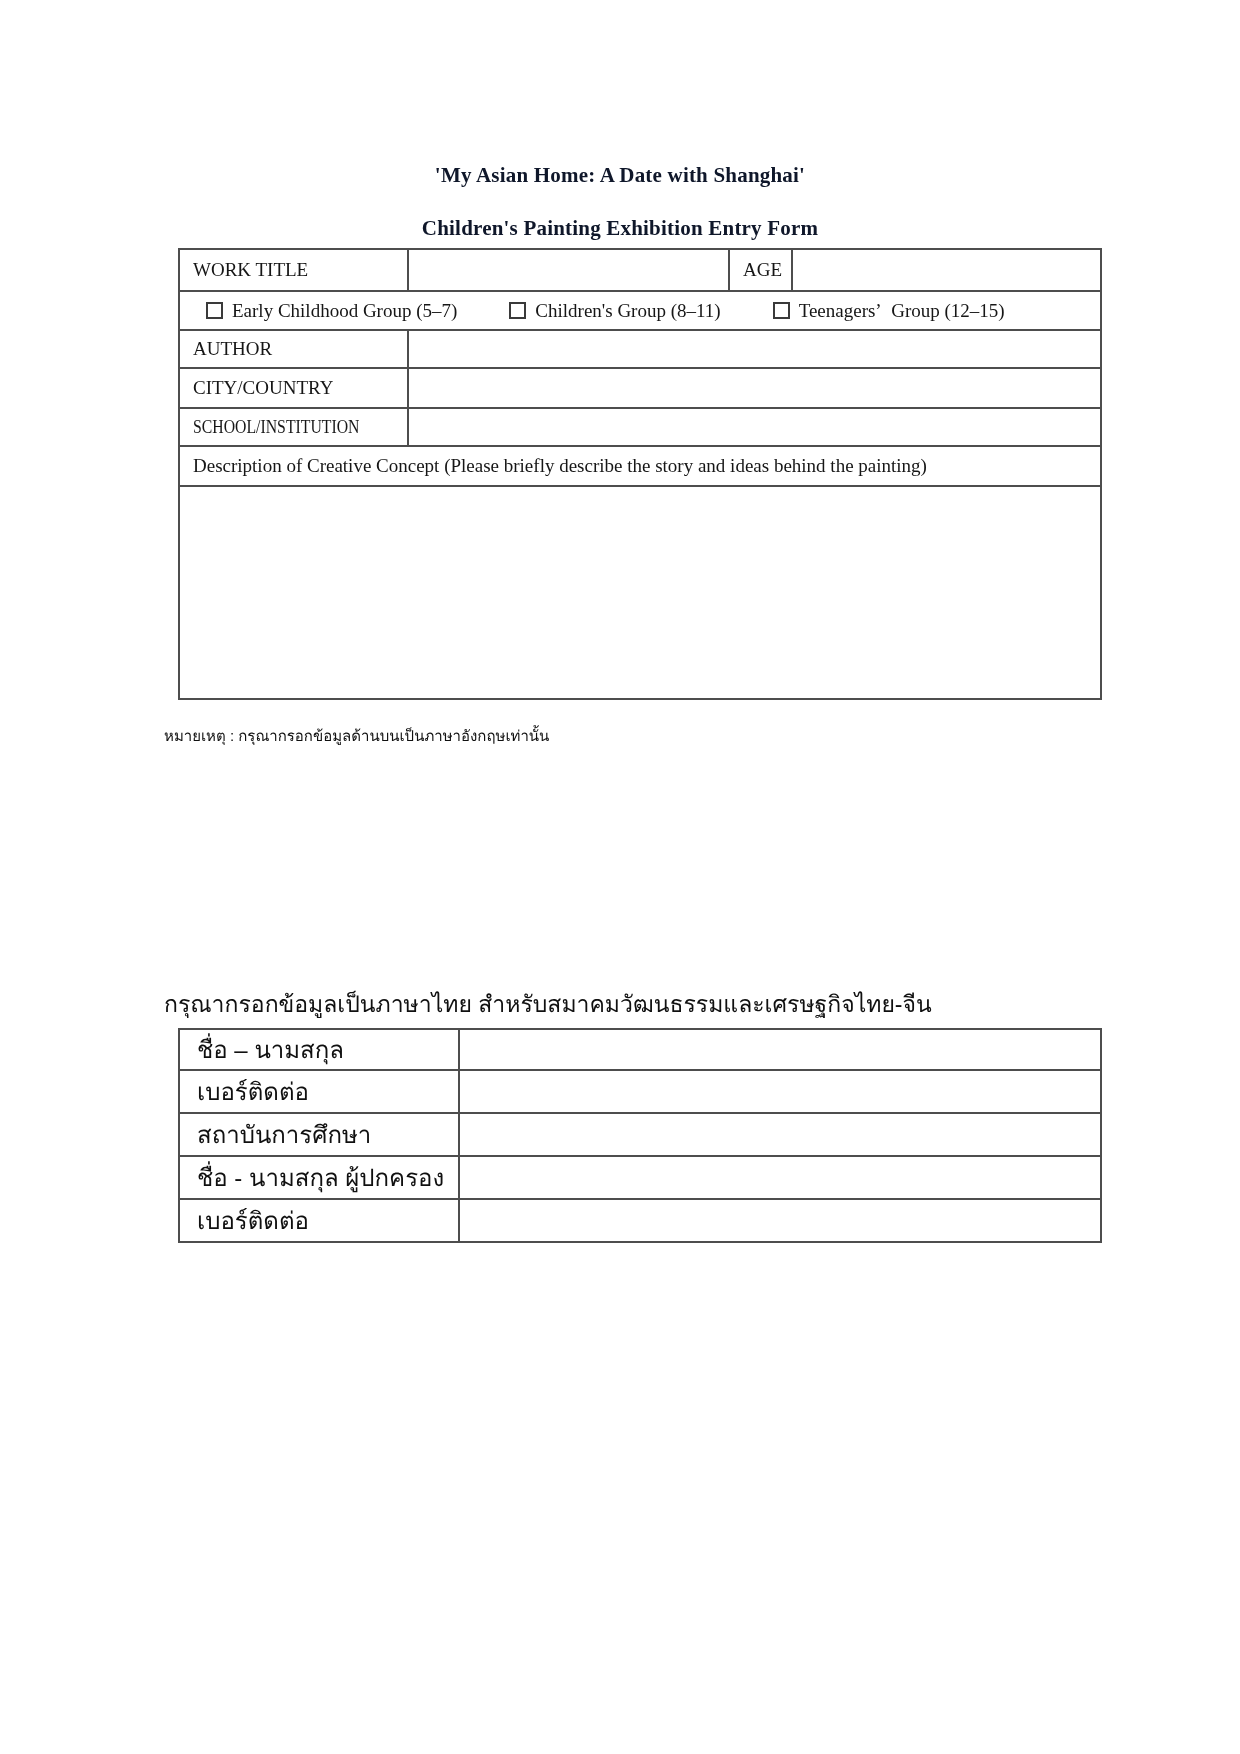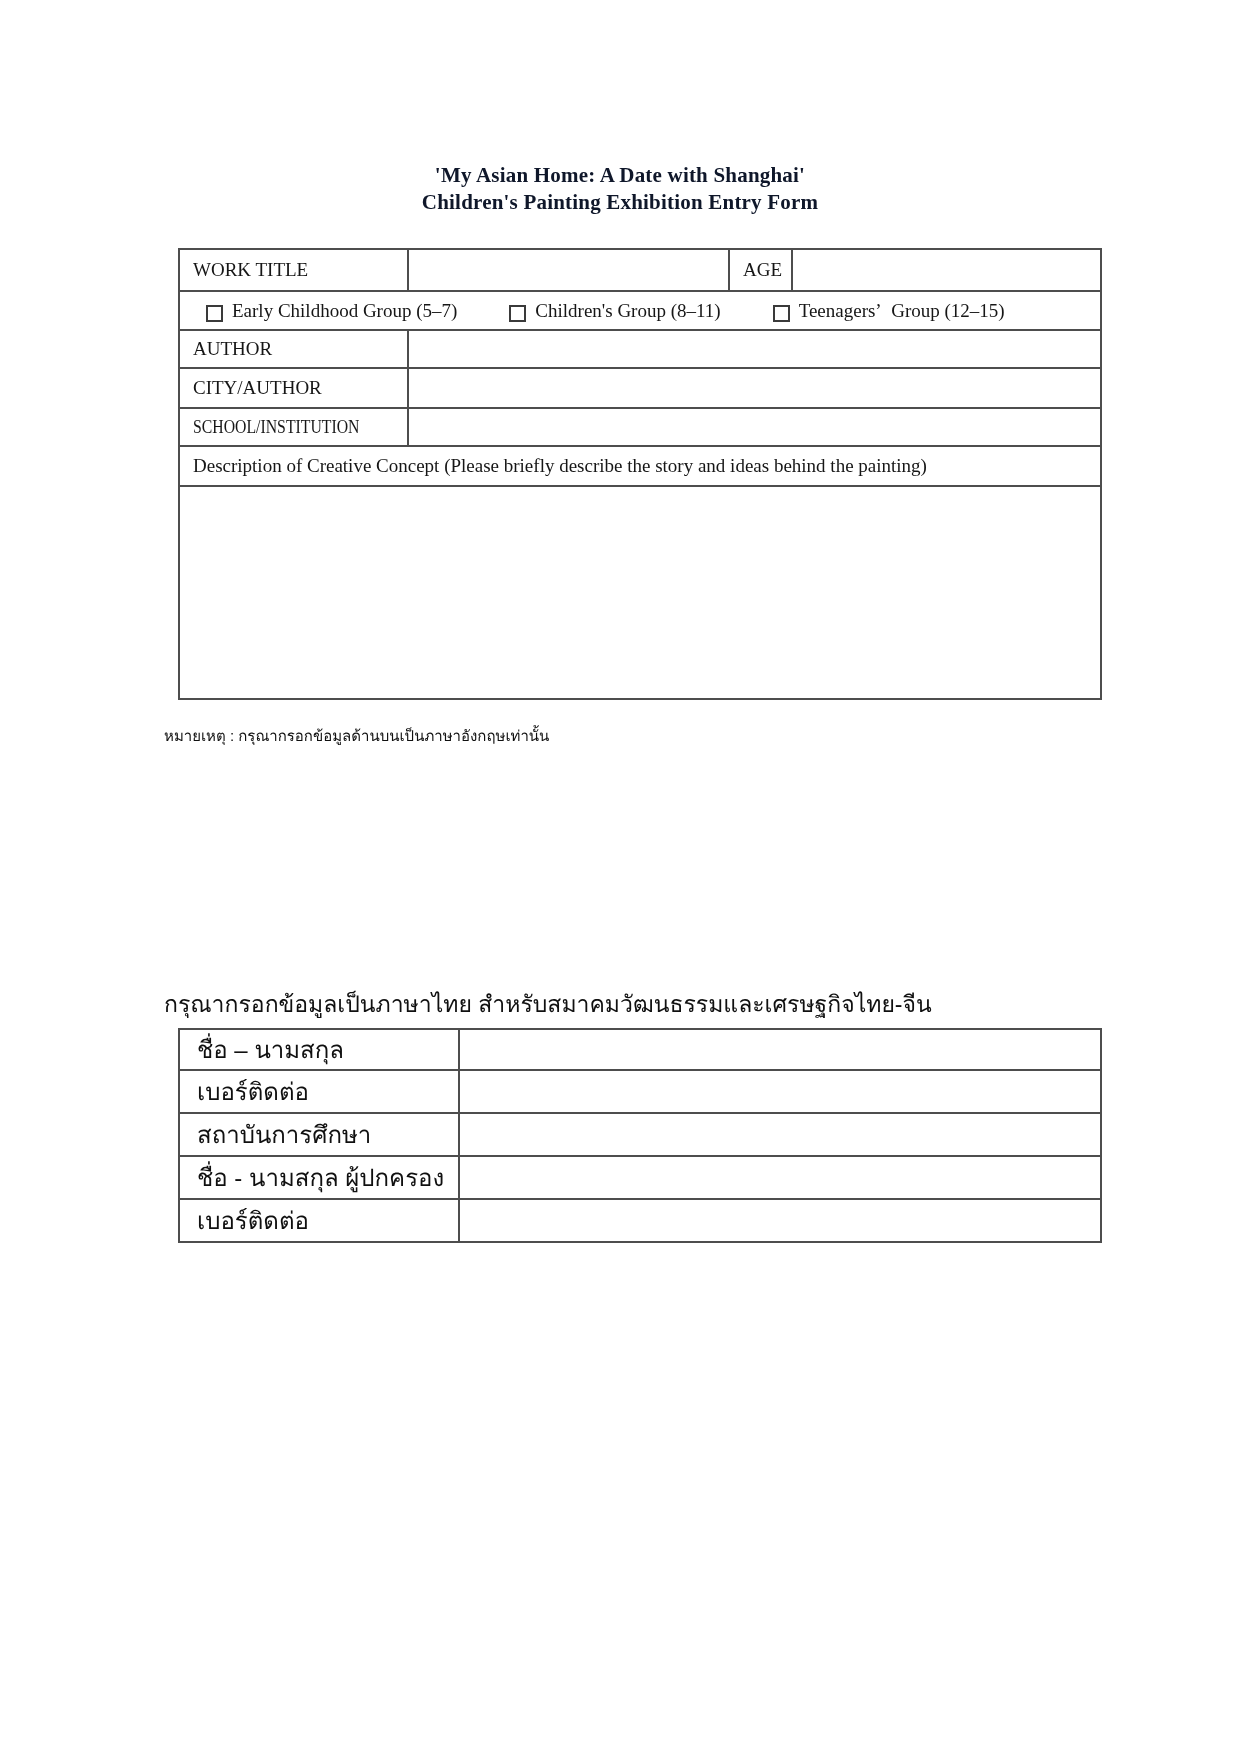--- a/index.html
+++ b/index.html
@@ -15,21 +15,21 @@
   .doc-title {
     position: absolute;
     left: 0; right: 0;
     text-align: center;
     font-weight: 700;
     font-size: 21px;
     letter-spacing: 0.2px;
     color: #0f172a;
   }
   .title-1 { top: 163px; }
-  .title-2 { top: 190px; }
+  .title-2 { top: 216px; }
 
   table.form-table {
     position: absolute;
     border-collapse: collapse;
     table-layout: fixed;
     background: #ffffff;
   }
   table.form-table td {
     border: 2px solid #4d4d4d;
     padding: 0 0 0 13px;
@@ -43,21 +43,21 @@
   #table-en { left: 178px; top: 248px; width: 922px; }
   #table-en td.value-cell { padding-left: 10px; }
   .condensed {
     display: inline-block;
     transform: scaleX(0.83);
     transform-origin: 0 50%;
     white-space: nowrap;
   }
   .checkbox-row-cell { padding-left: 26px !important; }
   .checkbox-group { display: flex; align-items: center; gap: 52px; }
-  .checkbox-item { display: flex; align-items: flex-end; cursor: default; }
+  .checkbox-item { display: flex; align-items: center; cursor: default; }
   .checkbox-box {
     display: inline-block;
     width: 13px; height: 13px;
     border: 2px solid #3a3a3a;
     margin-right: 9px;
     background: #ffffff;
     flex: 0 0 auto;
   }
   .desc-header-cell { white-space: normal !important; }
   .desc-body-cell { vertical-align: top !important; }
@@ -118,21 +118,21 @@
             <span>Teenagers’ Group (12–15)</span>
           </span>
         </div>
       </td>
     </tr>
     <tr style="height:38px">
       <td>AUTHOR</td>
       <td colspan="3" class="value-cell"></td>
     </tr>
     <tr style="height:40px">
-      <td>CITY/AUTHOR</td>
+      <td>CITY/COUNTRY</td>
       <td colspan="3" class="value-cell"></td>
     </tr>
     <tr style="height:38px">
       <td>
         <span class="condensed">SCHOOL/INSTITUTION</span>
       </td>
       <td colspan="3" class="value-cell"></td>
     </tr>
     <tr style="height:40px">
       <td colspan="4" class="desc-header-cell">Description of Creative Concept (Please briefly describe the story and ideas behind the painting)</td>

